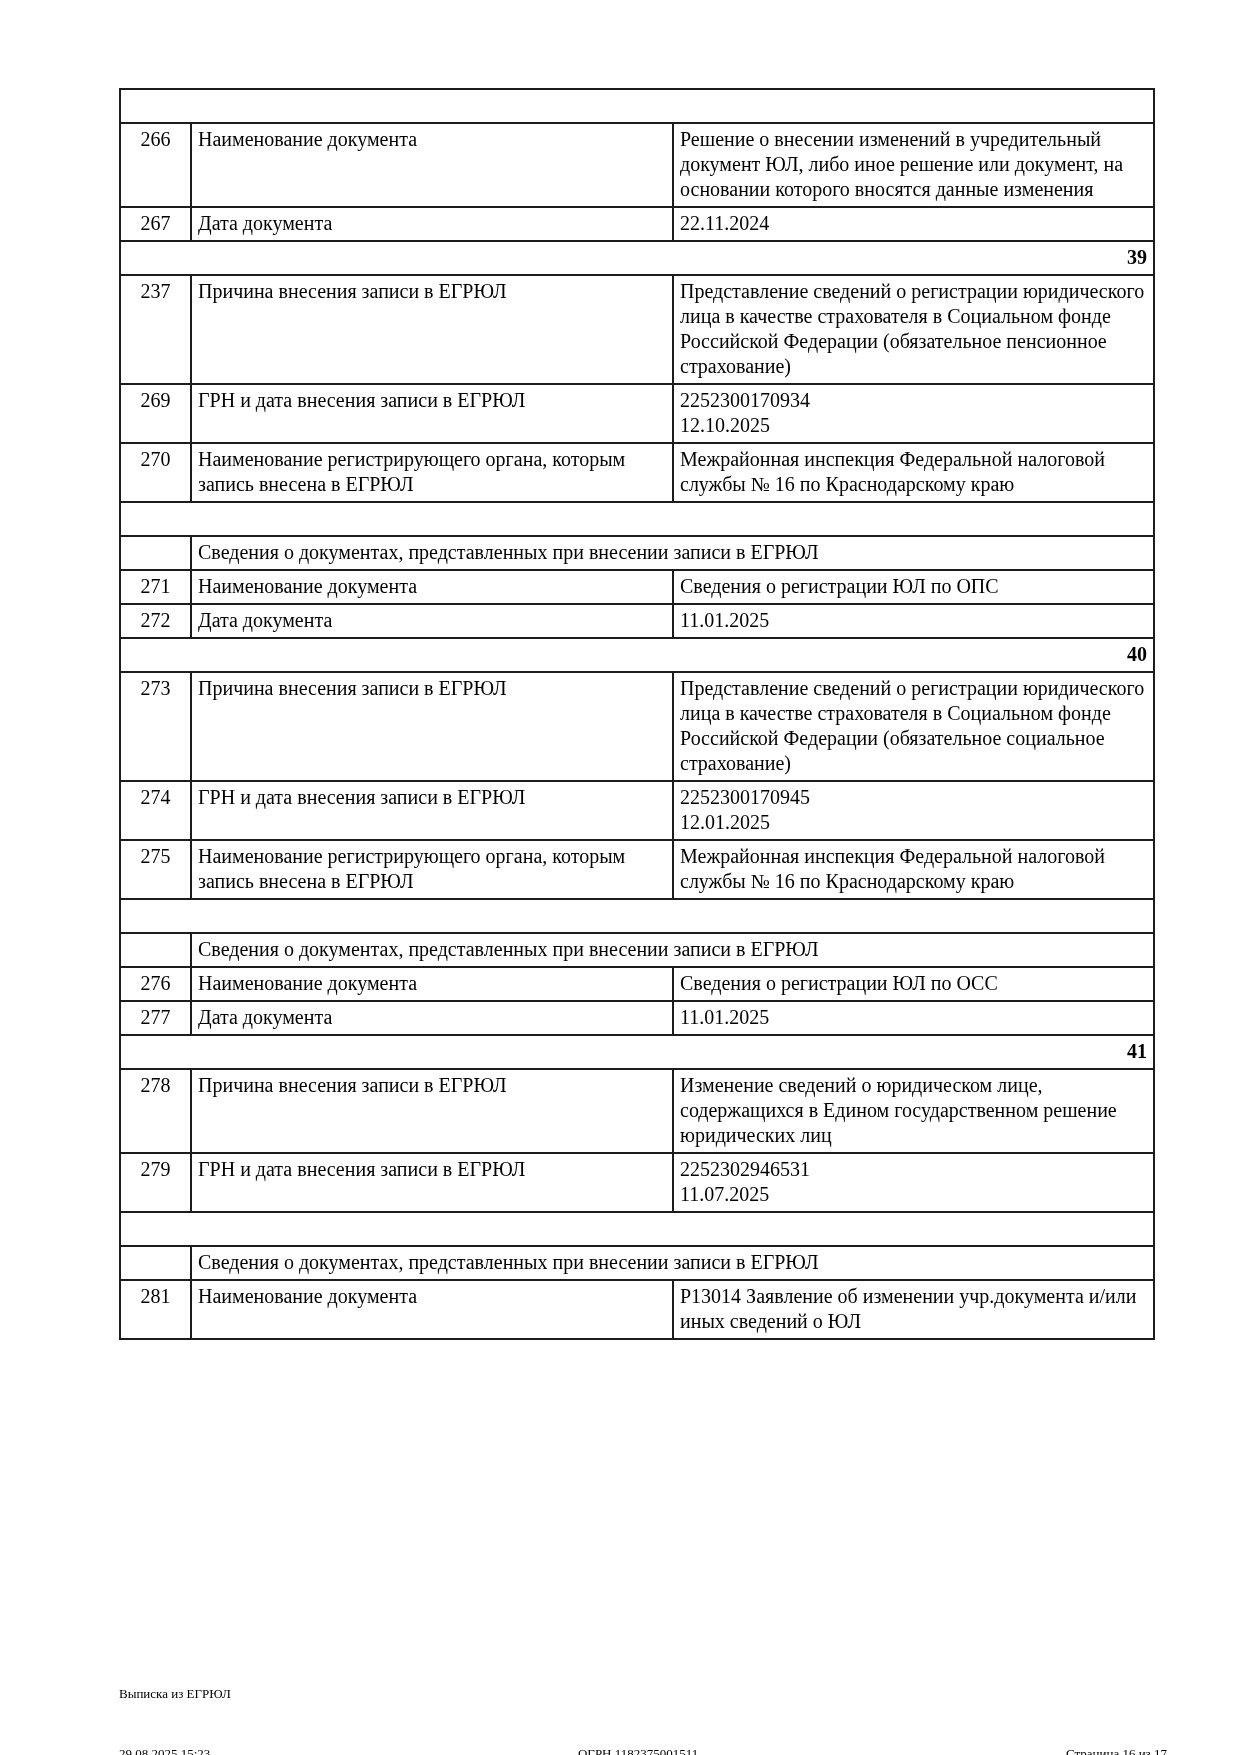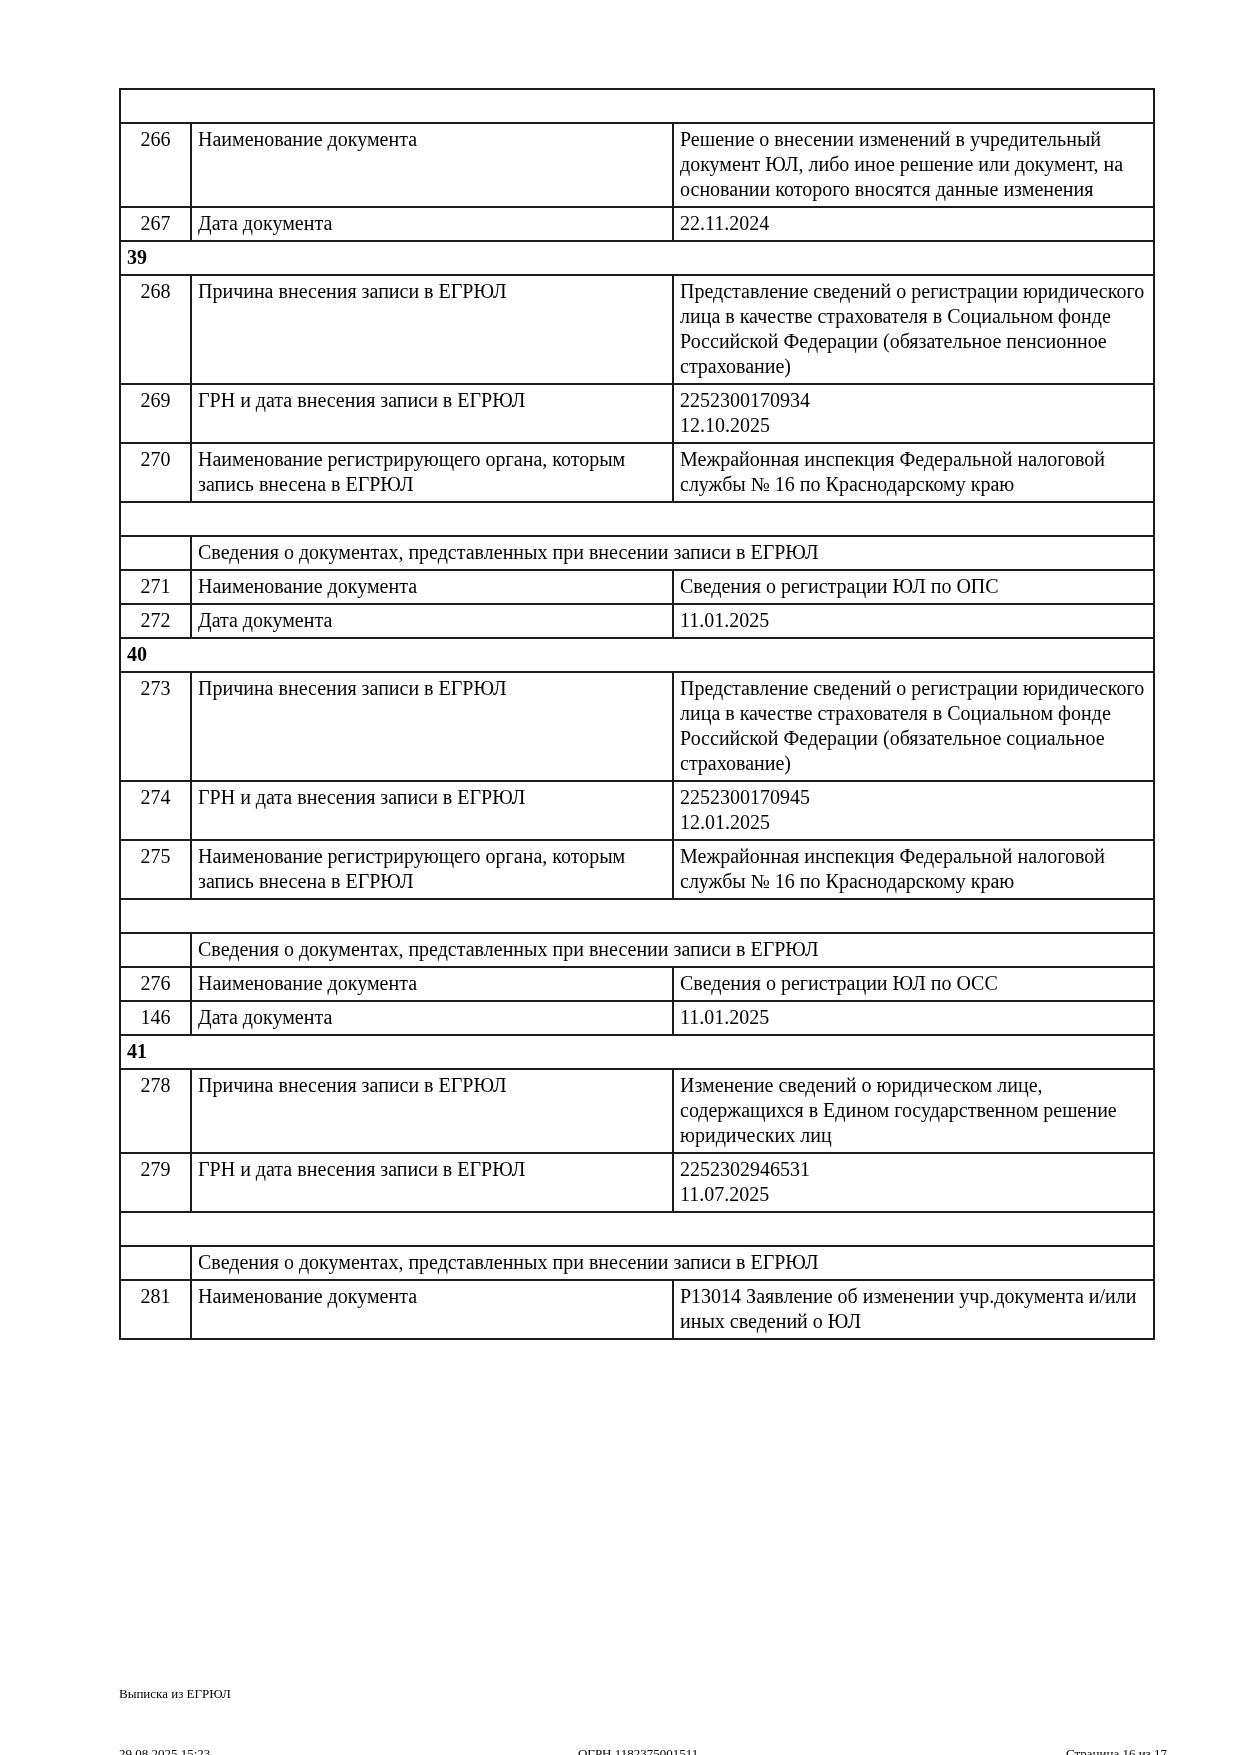--- a/index.html
+++ b/index.html
@@ -31,21 +31,21 @@
   }
   td.num {
     width: 71px;
     text-align: center;
     padding-left: 2px;
     padding-right: 2px;
   }
   td.label { width: 482px; }
   td.value { width: 481px; white-space: pre-line; }
   td.section {
-    text-align: left;
+    text-align: right;
     font-weight: bold;
     height: 25px;
   }
   td.empty { height: 34px; }
   td.subheader { }
   .footer {
     position: absolute;
     left: 119px;
     right: 73px;
     top: 1684px;
@@ -84,21 +84,21 @@
         <td class="num">267</td>
         <td class="label">Дата документа</td>
         <td class="value">22.11.2024</td>
       </tr>
 
       <tr>
         <td class="section" colspan="3">39</td>
       </tr>
 
       <tr>
-        <td class="num">268</td>
+        <td class="num">237</td>
         <td class="label">Причина внесения записи в ЕГРЮЛ</td>
         <td class="value">Представление сведений о регистрации юридического лица в качестве страхователя в Социальном фонде Российской Федерации (обязательное пенсионное страхование)</td>
       </tr>
       <tr>
         <td class="num">269</td>
         <td class="label">ГРН и дата внесения записи в ЕГРЮЛ</td>
         <td class="value">2252300170934
 12.10.2025</td>
       </tr>
       <tr>
@@ -156,21 +156,21 @@
         <td class="num"></td>
         <td class="subheader" colspan="2">Сведения о документах, представленных при внесении записи в ЕГРЮЛ</td>
       </tr>
 
       <tr>
         <td class="num">276</td>
         <td class="label">Наименование документа</td>
         <td class="value">Сведения о регистрации ЮЛ по ОСС</td>
       </tr>
       <tr>
-        <td class="num">146</td>
+        <td class="num">277</td>
         <td class="label">Дата документа</td>
         <td class="value">11.01.2025</td>
       </tr>
 
       <tr>
         <td class="section" colspan="3">41</td>
       </tr>
 
       <tr>
         <td class="num">278</td>

